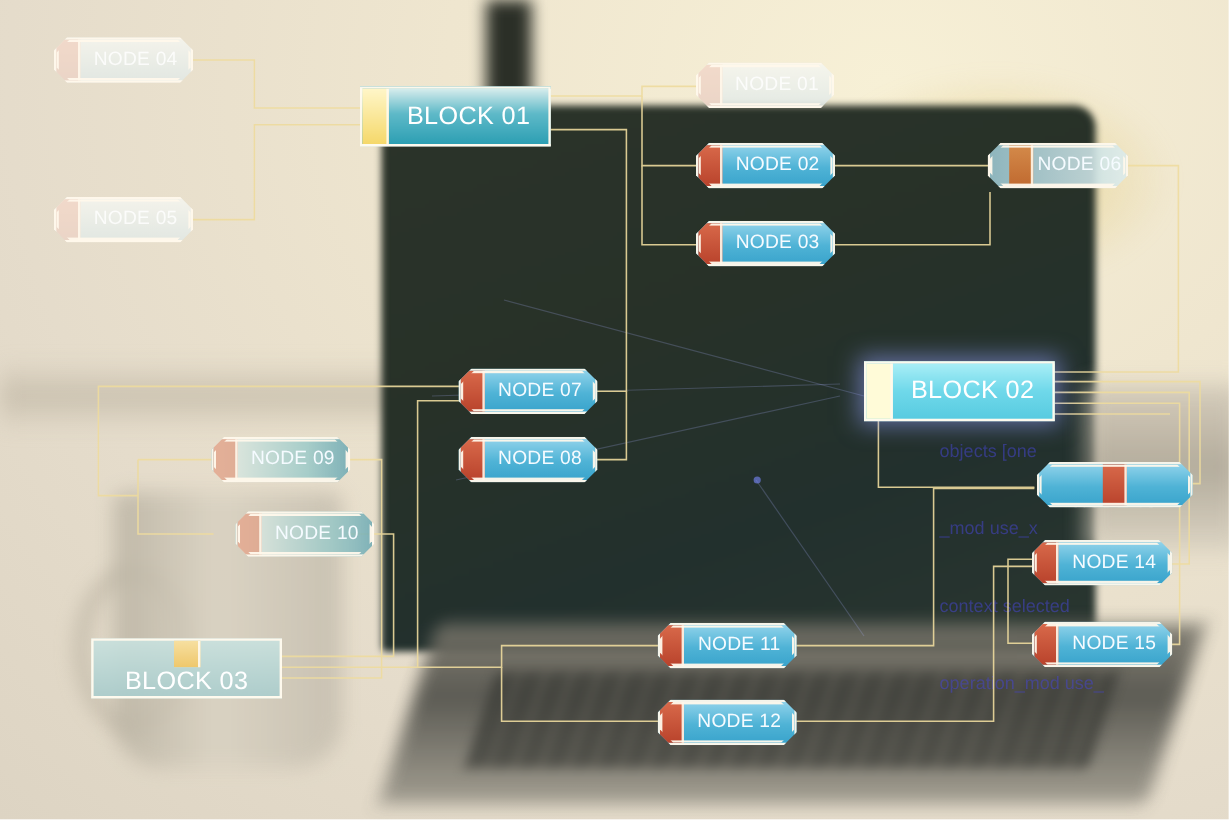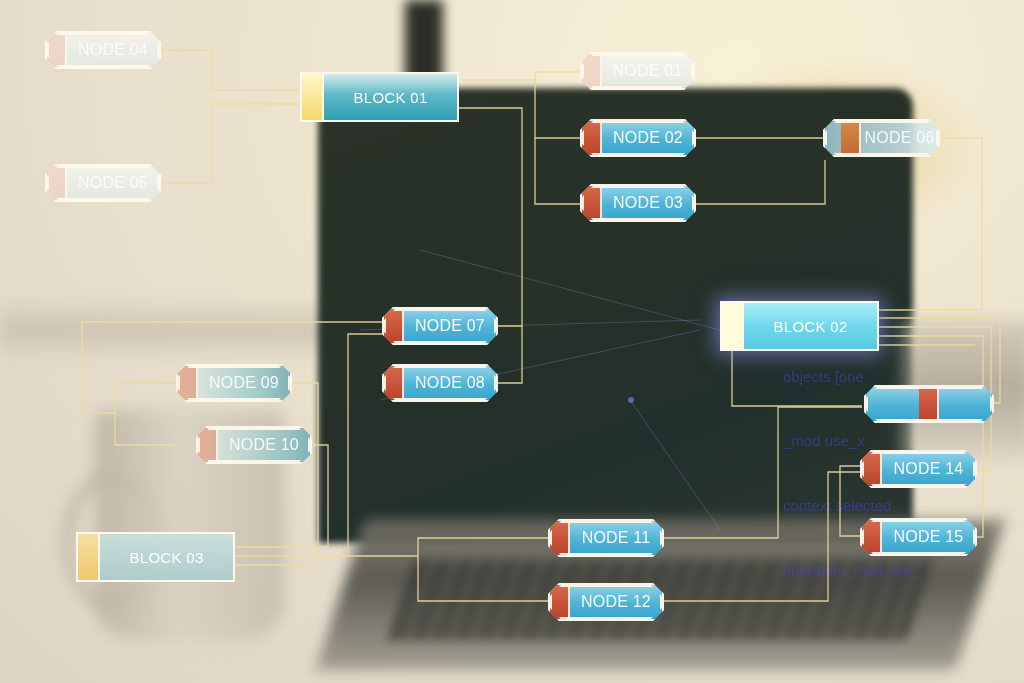--- a/index.html
+++ b/index.html
@@ -49,21 +49,21 @@
   .node.faded .tab { background: rgba(240,200,180,0.6); }
   .node.faded .lbl { color:rgba(255,255,255,0.8); }
   .node.halffade { background: linear-gradient(90deg, rgba(235,240,232,0.8) 0%, rgba(150,200,200,0.8) 70%, rgba(110,170,180,0.85) 100%); }
   .node.halffade .tab { background: rgba(225,150,120,0.7); }
   .node.orange .tab { background: linear-gradient(180deg,#d48a4a,#c06a30); }
   .node.pale { background: linear-gradient(90deg, rgba(160,205,215,0.85) 0%, rgba(220,235,235,0.9) 100%); }
 
   .block { position:absolute; height:50px; display:flex; align-items:center;
     border:2px solid rgba(255,250,238,0.98); box-sizing:border-box; }
   .block .bar { width:20px; height:100%; background: linear-gradient(180deg,#fff6c8,#f5d86a); border-right:2px solid rgba(255,250,238,0.9); }
-  .block .lbl { flex:1; text-align:center; color:#ffffff; font-size:15px; letter-spacing:0.3px; }
+  .block .lbl { flex:1; text-align:center; color:#ffffff; font-size:21px; letter-spacing:0.3px; }
   .block.b1 { background: linear-gradient(180deg, #d6ecec 0%, #5eb9c8 45%, #2d9fb3 100%); }
   .block.b2 { background: linear-gradient(180deg, #a8eef6 0%, #6fd8ea 50%, #58cbe0 100%);
     box-shadow: 0 0 18px 4px rgba(150,160,255,0.55); }
   .block.b2 .bar { background:#fffbd8; }
   .block.b3 { background: linear-gradient(180deg, rgba(200,225,222,0.9), rgba(170,205,205,0.9)); }
   .block.b3 .bar { background: linear-gradient(180deg,#f6dfa0,#efc86c); }
 </style>
 </head>
 <body>
 
@@ -149,21 +149,21 @@
   </svg>
 
   <div class="block b1" style="left:300px;top:72px;width:159px;">
     <div class="bar"></div>
     <div class="lbl">BLOCK 01</div>
   </div>
   <div class="block b2" style="left:700px;top:301px;width:159px;margin-left:20px;">
     <div class="bar"></div>
     <div class="lbl">BLOCK 02</div>
   </div>
-  <div class="block b3" style="left:76px;top:532px;width:159px;">
+  <div class="block b3" style="left:76px;top:532px;width:159px;flex-direction:column;">
     <div class="bar"></div>
     <div class="lbl">BLOCK 03</div>
   </div>
 
   <div class="node faded" style="left:580px;top:52px;width:115px;">
     <div class="tab"></div>
     <div class="lbl">NODE 01</div>
   </div>
   <div class="node" style="left:580px;top:119px;width:116px;">
     <div class="tab"></div>

